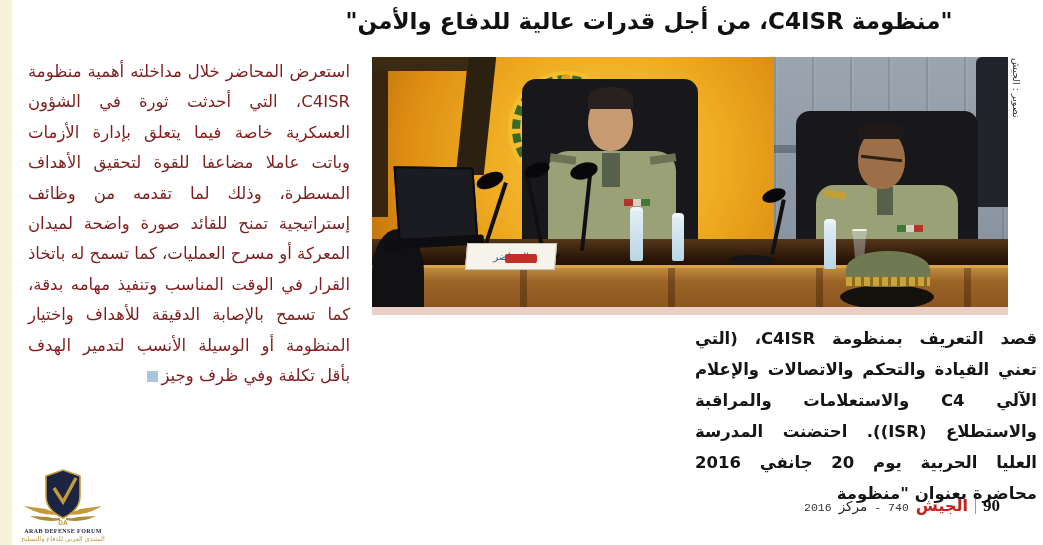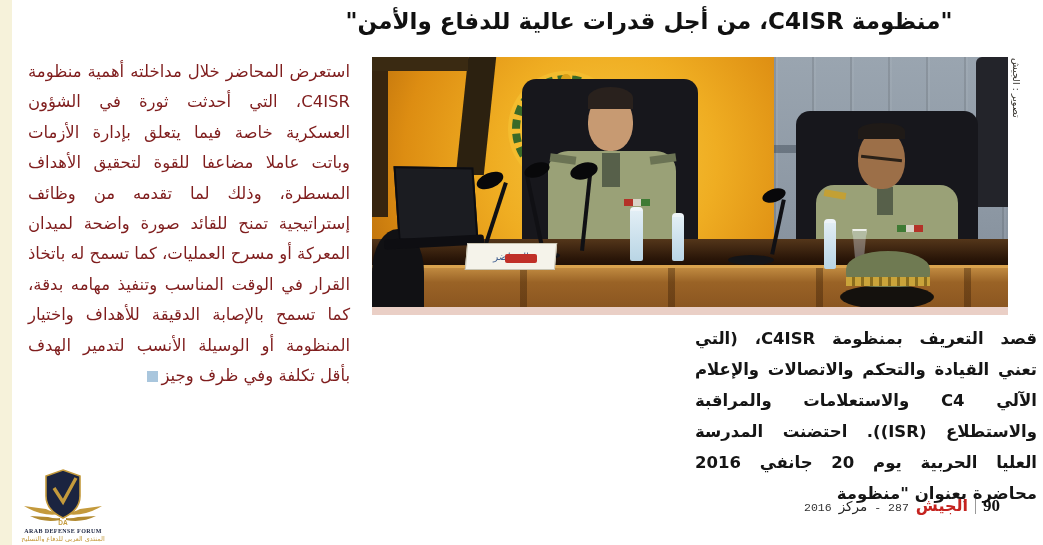--- a/index.html
+++ b/index.html
@@ -198,21 +198,21 @@
   </div>
 
   <div class="credit">تصوير : الجيش</div>
 
   <p class="arab col-right">قصد التعريف بمنظومة C4ISR، (التي تعني القيادة والتحكم والاتصالات والإعلام الآلي C4 والاستعلامات والمراقبة والاستطلاع (ISR)). احتضنت المدرسة العليا الحربية يوم 20 جانفي 2016 محاضرة بعنوان "منظومة</p>
 
   <div class="footer">
     <span class="pgnum">90</span>
     <span class="bar"></span>
     <span class="mag">الجيش</span>
-    <span class="small">287</span>
+    <span class="small">740</span>
     <span class="small">-</span>
     <span class="month">مركز</span>
     <span class="small">2016</span>
   </div>
 
   <svg class="watermark" viewBox="0 0 106 80">
     <g>
       <path d="M50 52 Q32 55 14 44 L36 47 Q44 51 50 50 Z" fill="#c49a3c"></path>
       <path d="M50 58 Q34 61 20 54 L38 55 Q45 57 50 56 Z" fill="#b28a30"></path>
       <path d="M56 52 Q74 55 92 44 L70 47 Q62 51 56 50 Z" fill="#c49a3c"></path>

